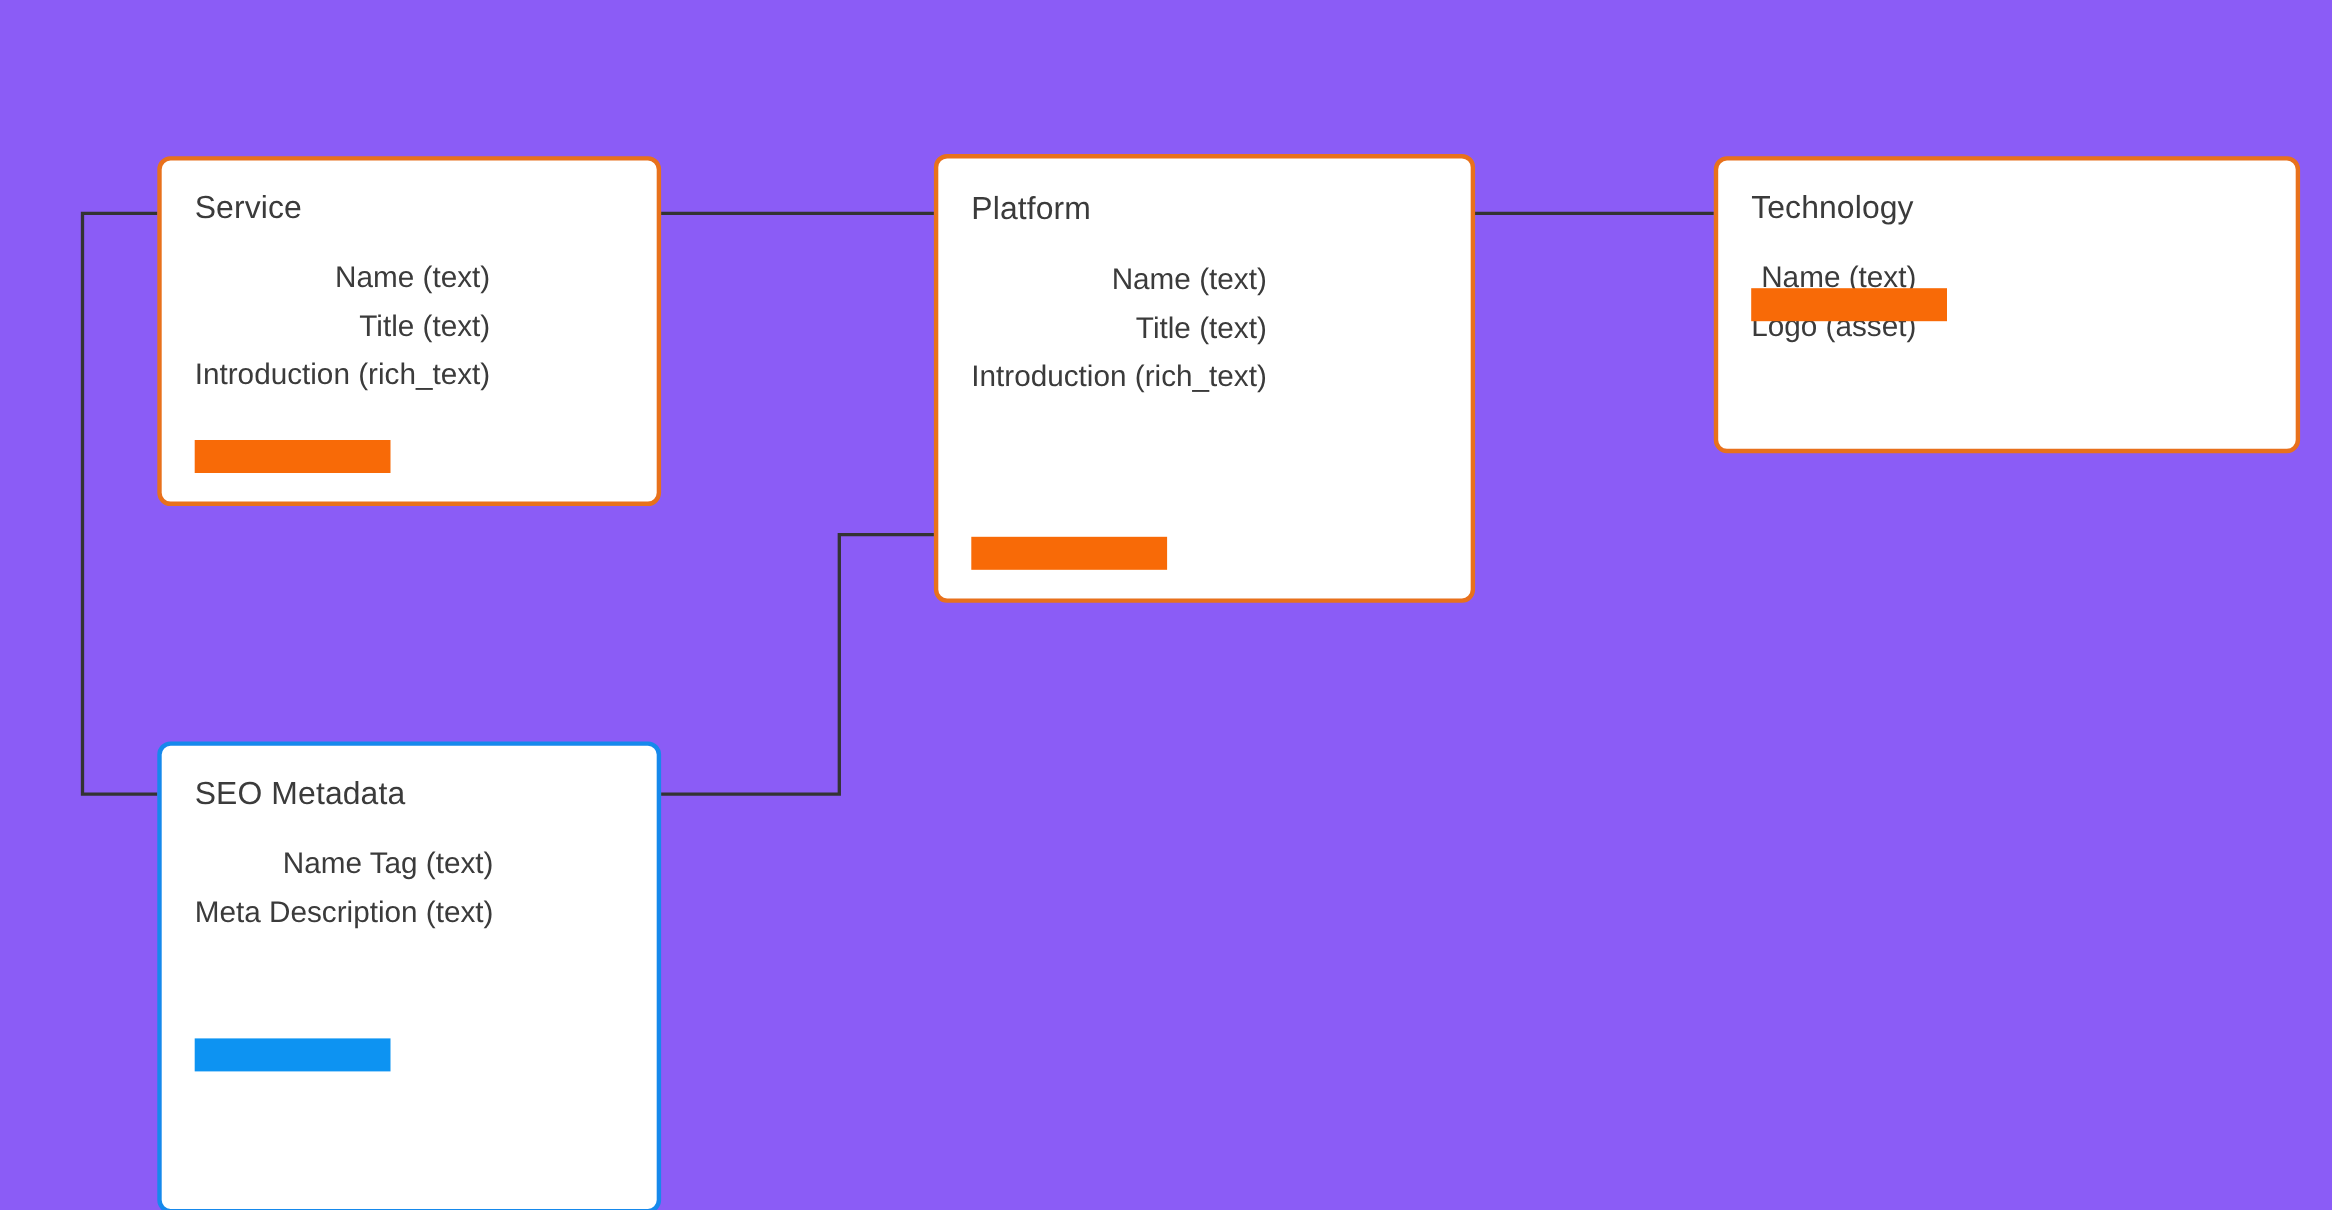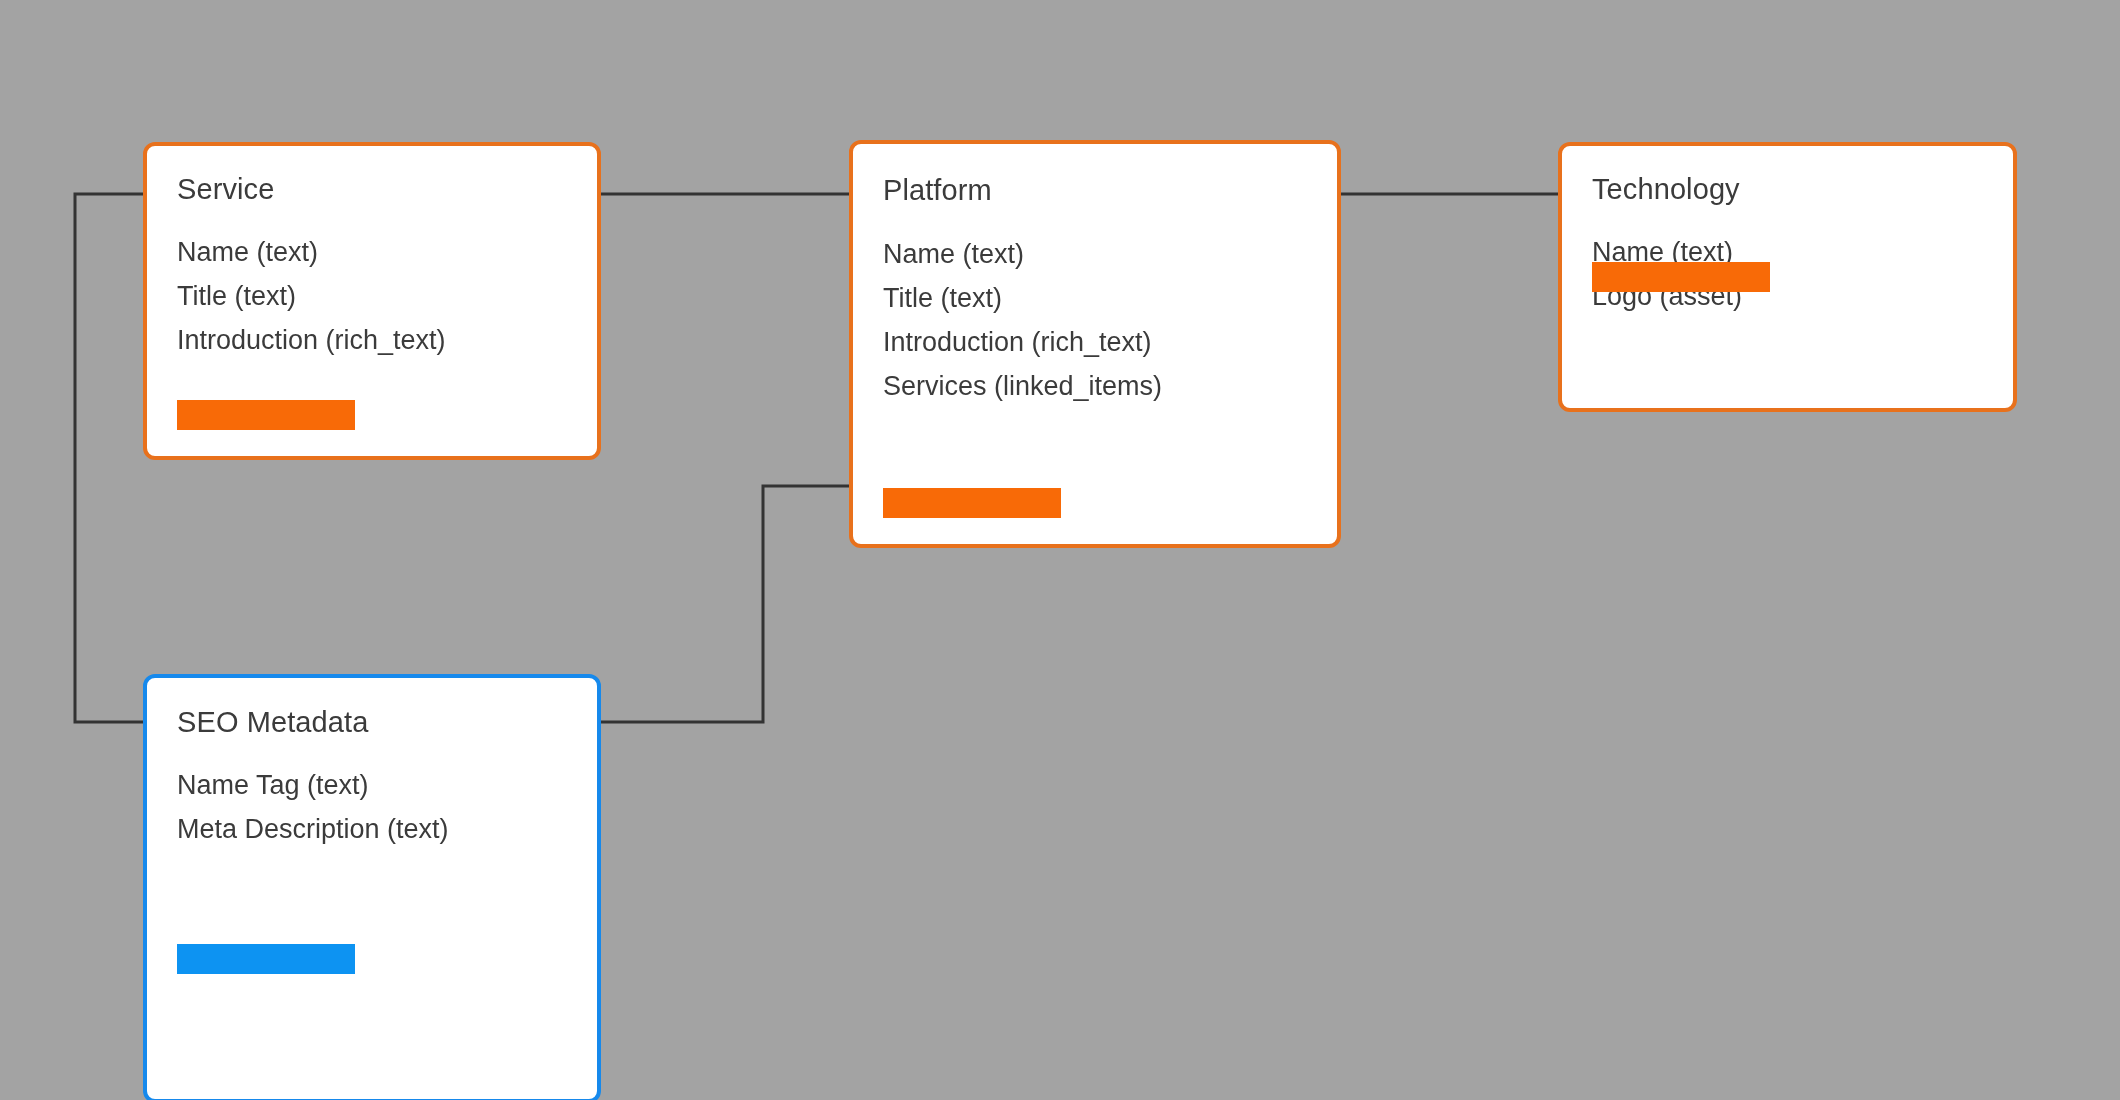--- a/index.html
+++ b/index.html
@@ -8,22 +8,23 @@
     background: #ffffff;
   }
   body {
     font-family: "Liberation Sans", sans-serif;
     -webkit-font-smoothing: antialiased;
   }
   #canvas {
     position: relative;
     width: 2120px;
     height: 1100px;
-    background: #a3a3a3;
+    background: #8b5cf6;
     overflow: hidden;
+    text-align: right;
   }
   #connector-layer {
     position: absolute;
     left: 0;
     top: 0;
     width: 2120px;
     height: 1100px;
     pointer-events: none;
   }
   .entity-box {
@@ -72,21 +73,21 @@
   .accent-bar.orange {
     background: #F86A07;
   }
   .accent-bar.blue {
     background: #0D93F2;
   }
 
   
   #box-service   { left: 143px; top: 142px;  width: 458px; height: 318px; }
   #box-platform  { left: 849px; top: 140px;  width: 492px; height: 408px; }
-  #box-technology{ left: 1558px; top: 142px; width: 459px; height: 270px; padding-left: 36px; }
+  #box-technology{ left: 1558px; top: 142px; width: 533px; height: 270px; padding-left: 36px; }
   #box-seo       { left: 143px; top: 674px;  width: 458px; height: 429px; }
 
   #box-service   .entity-title { top: 27px; }
   #box-platform  .entity-title { top: 30px; }
   #box-technology .entity-title { top: 27px; }
   #box-seo       .entity-title { top: 28px; }
 
   #box-service   .entity-fields { top: 84px; }
   #box-platform  .entity-fields { top: 88px; }
   #box-technology .entity-fields { top: 84px; }
@@ -122,21 +123,20 @@
     </div>
     <div class="accent-bar orange"></div>
   </div>
 
   <div id="box-platform" class="entity-box orange">
     <div class="entity-title">Platform</div>
     <div class="entity-fields">
       <div class="entity-field">Name (text)</div>
       <div class="entity-field">Title (text)</div>
       <div class="entity-field">Introduction (rich_text)</div>
-      <div class="entity-field">Services (linked_items)</div>
     </div>
     <div class="accent-bar orange"></div>
   </div>
 
   <div id="box-technology" class="entity-box orange">
     <div class="entity-title">Technology</div>
     <div class="entity-fields">
       <div class="entity-field">Name (text)</div>
       <div class="entity-field">Logo (asset)</div>
     </div>

